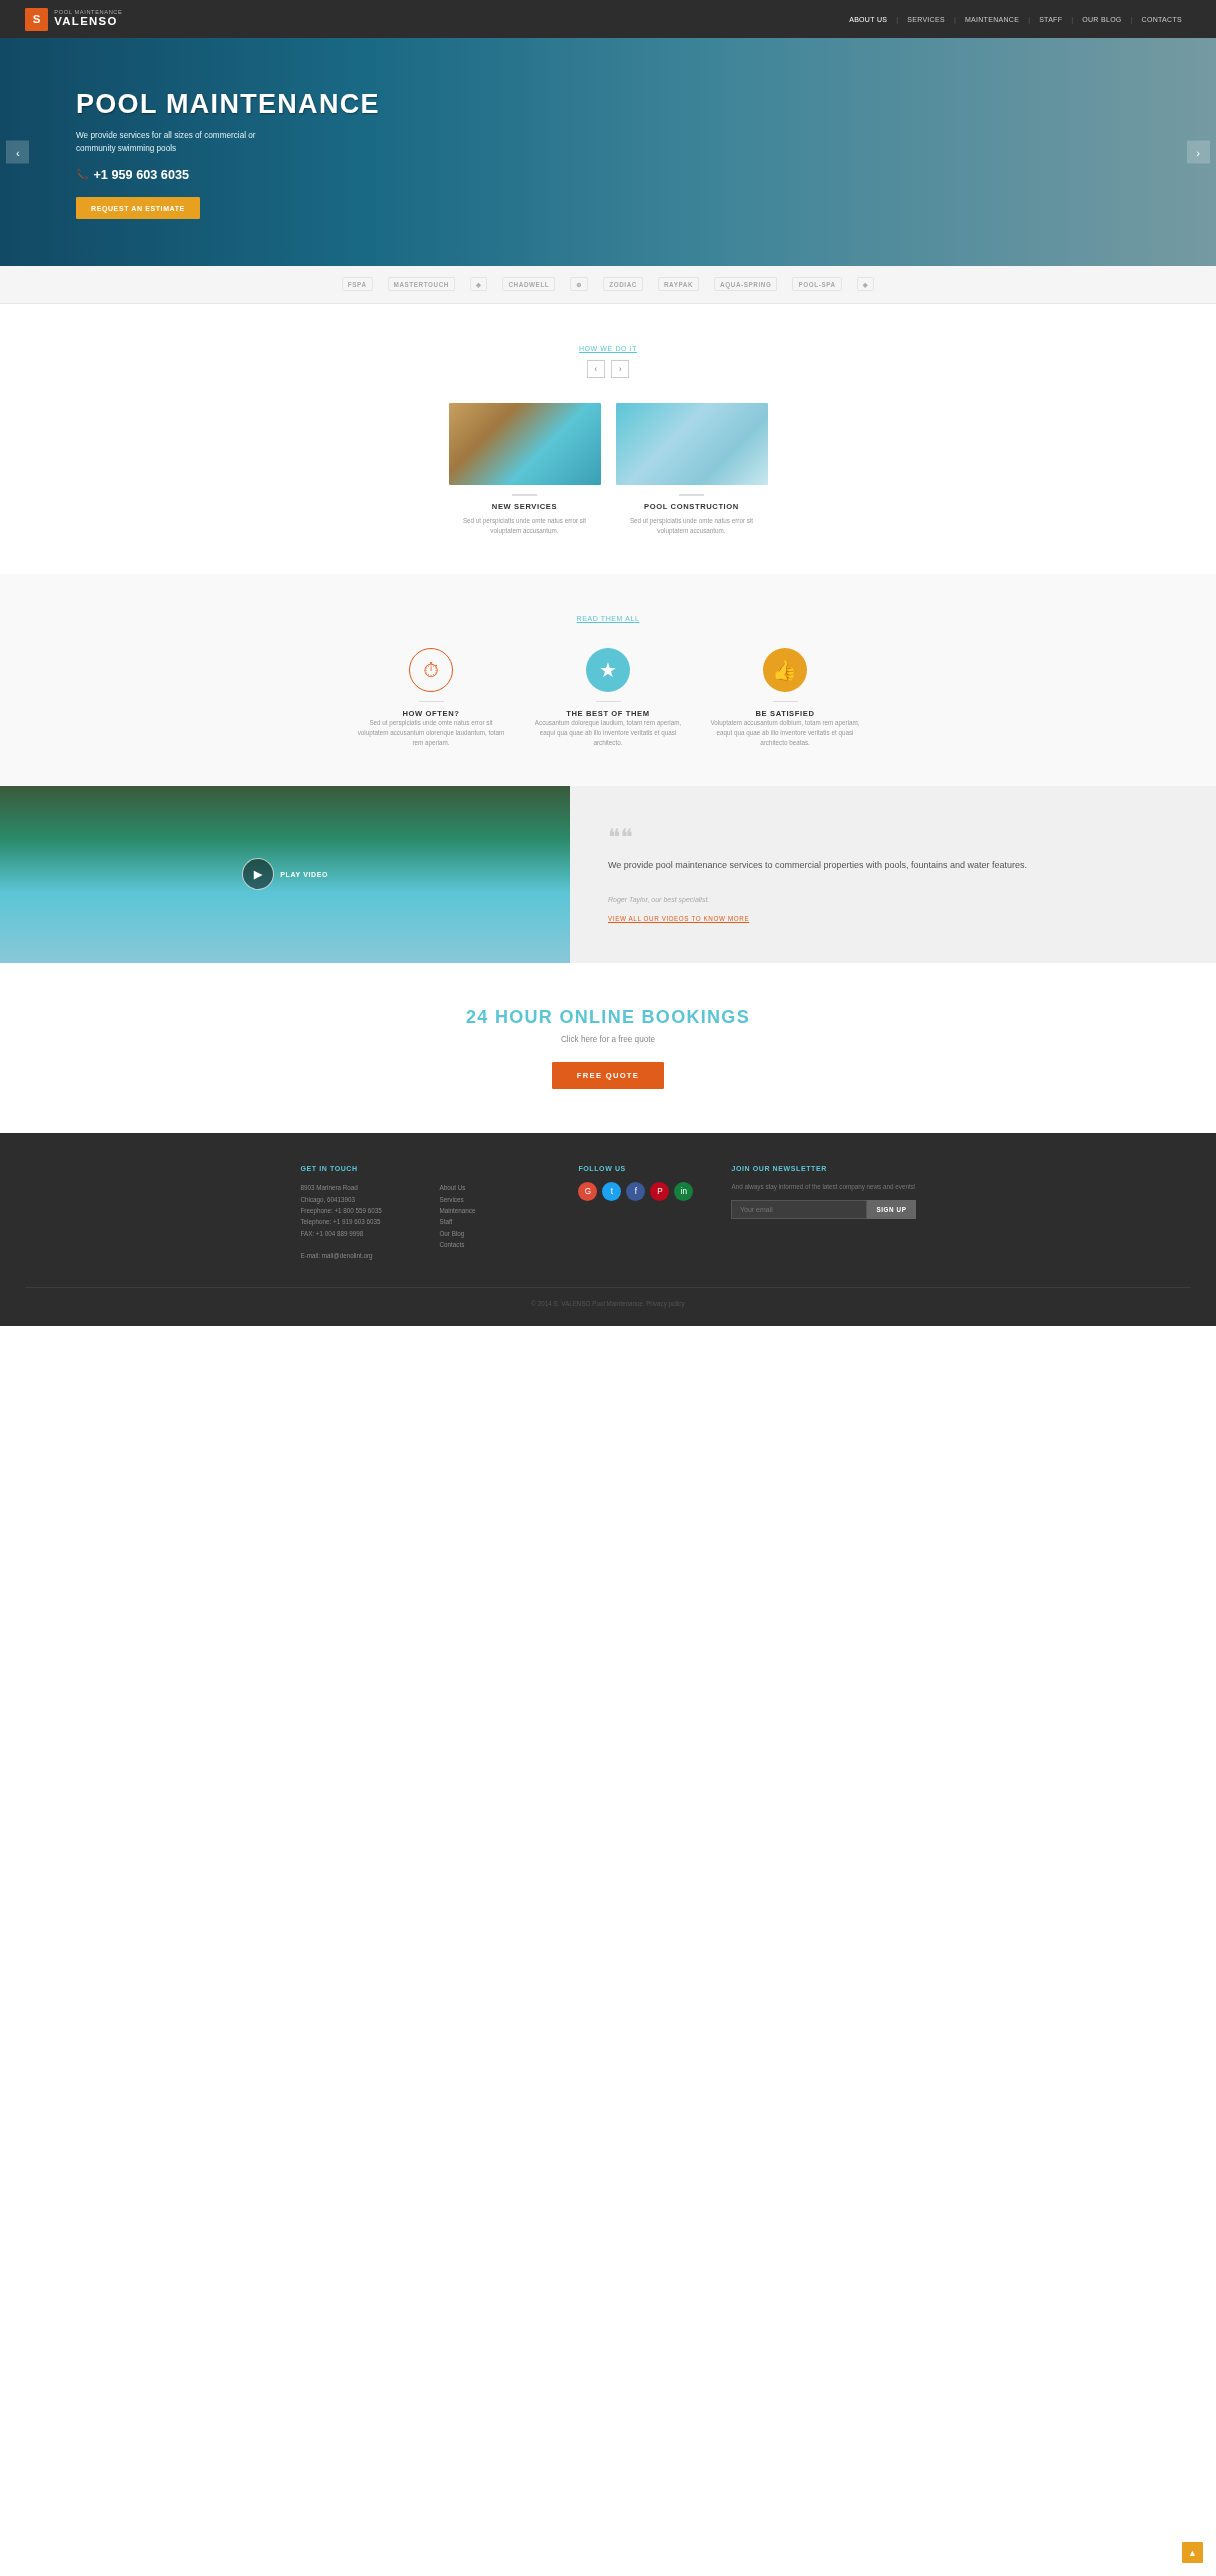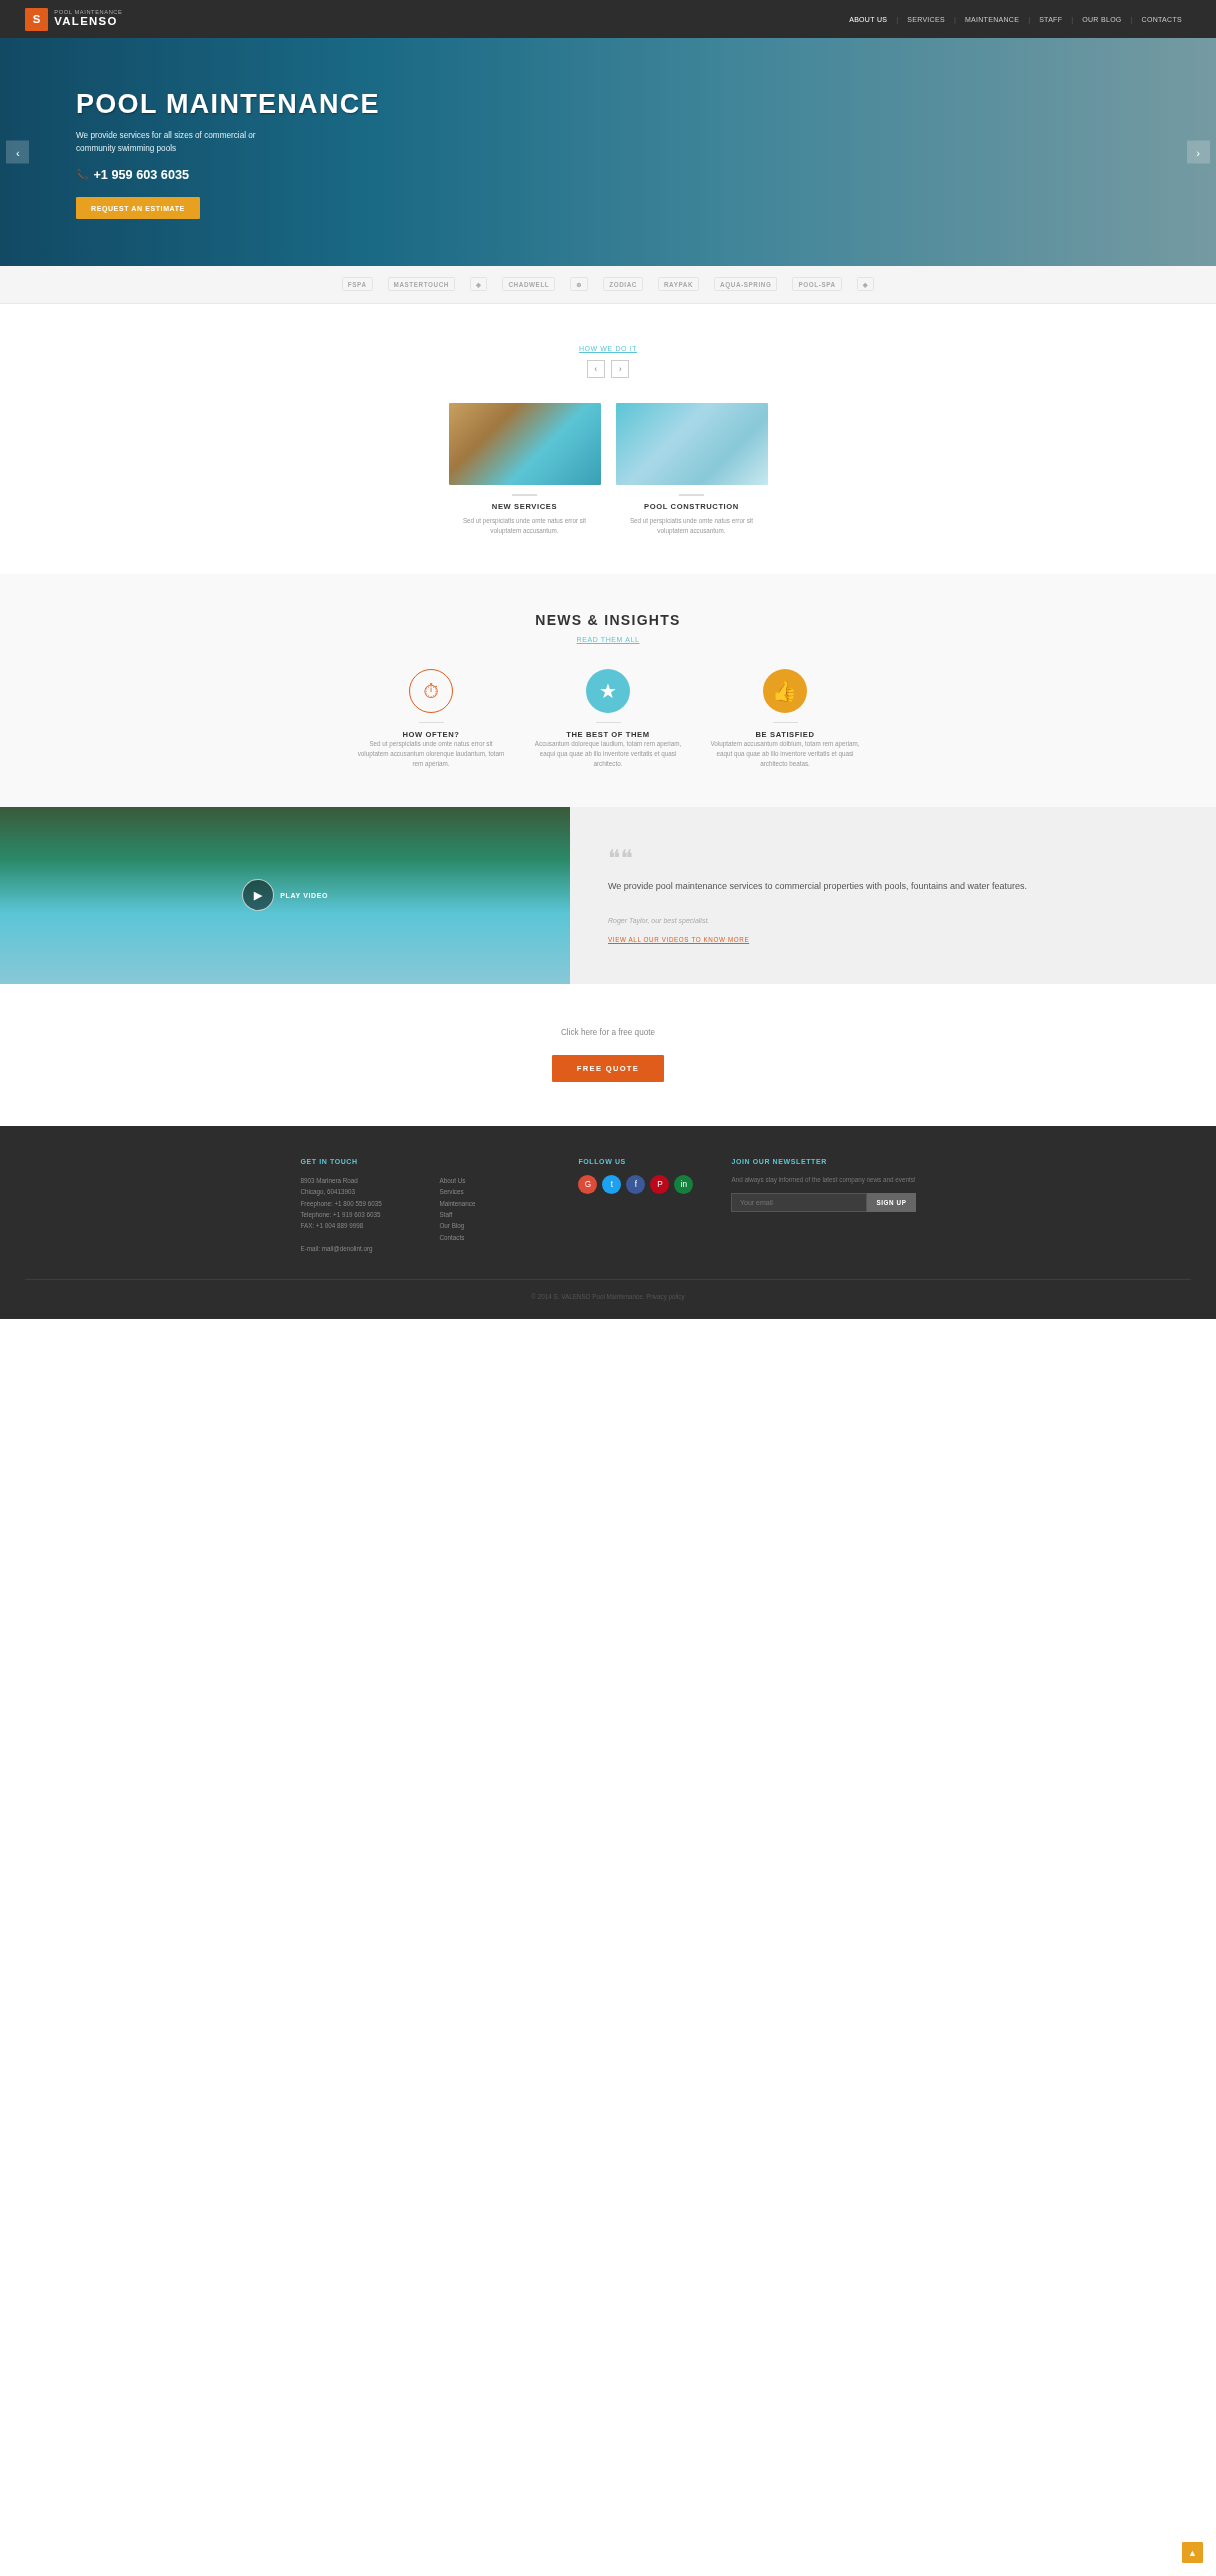--- a/index.html
+++ b/index.html
@@ -623,21 +623,20 @@
       <div class="card-img-placeholder card-img-pool3"></div>
       <div class="card-divider"></div>
       <h3 class="card-title">POOL CONSTRUCTION</h3>
       <p class="card-desc">Sed ut perspiciatis unde omte natus error sit voluptatem accusantum.</p>
     </div>
   </div>
 </section>
 
 <section class="news-section">
   <div class="section-header">
-    <h2 class="section-title">NEWS &amp; INSIGHTS</h2>
     <a class="section-subtitle">READ THEM ALL</a>
   </div>
   <div class="insights-row">
     <div class="insight-item">
       <div class="insight-icon insight-icon-clock">
         <span>⏱</span>
       </div>
       <div class="insight-divider"></div>
       <h3 class="insight-title">HOW OFTEN?</h3>
       <p class="insight-desc">Sed ut perspiciatis unde omte natus error sit voluptatem accusantum olorenque laudantum, totam rem aperiam.</p>
@@ -670,20 +669,21 @@
   </div>
   <div class="video-right">
     <div class="quote-icon">❝❝</div>
     <p class="quote-text">We provide pool maintenance services to commercial properties with pools, fountains and water features.</p>
     <p class="quote-author">Roger Taylor, our best specialist.</p>
     <a class="quote-link">VIEW ALL OUR VIDEOS TO KNOW MORE</a>
   </div>
 </section>
 
 <section class="bookings-section">
+  <h2 class="bookings-title">24 HOUR ONLINE BOOKINGS</h2>
   <p class="bookings-subtitle">Click here for a free quote</p>
   <button class="btn-quote">FREE QUOTE</button>
 </section>
 
 <footer class="footer">
   <div class="footer-top">
 
     <div class="footer-col">
       <div class="footer-col-title">GET IN TOUCH</div>
       <div class="footer-col-content">

